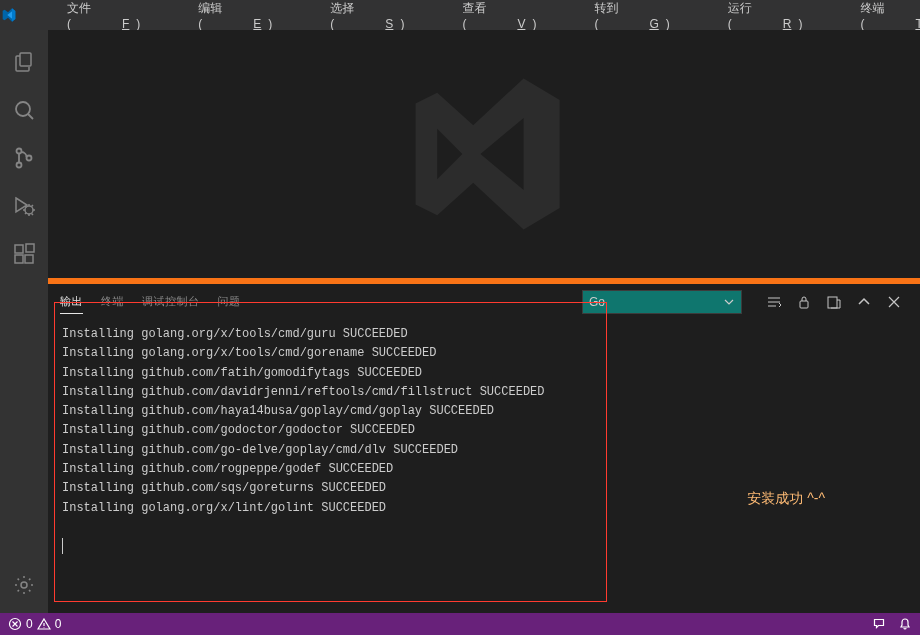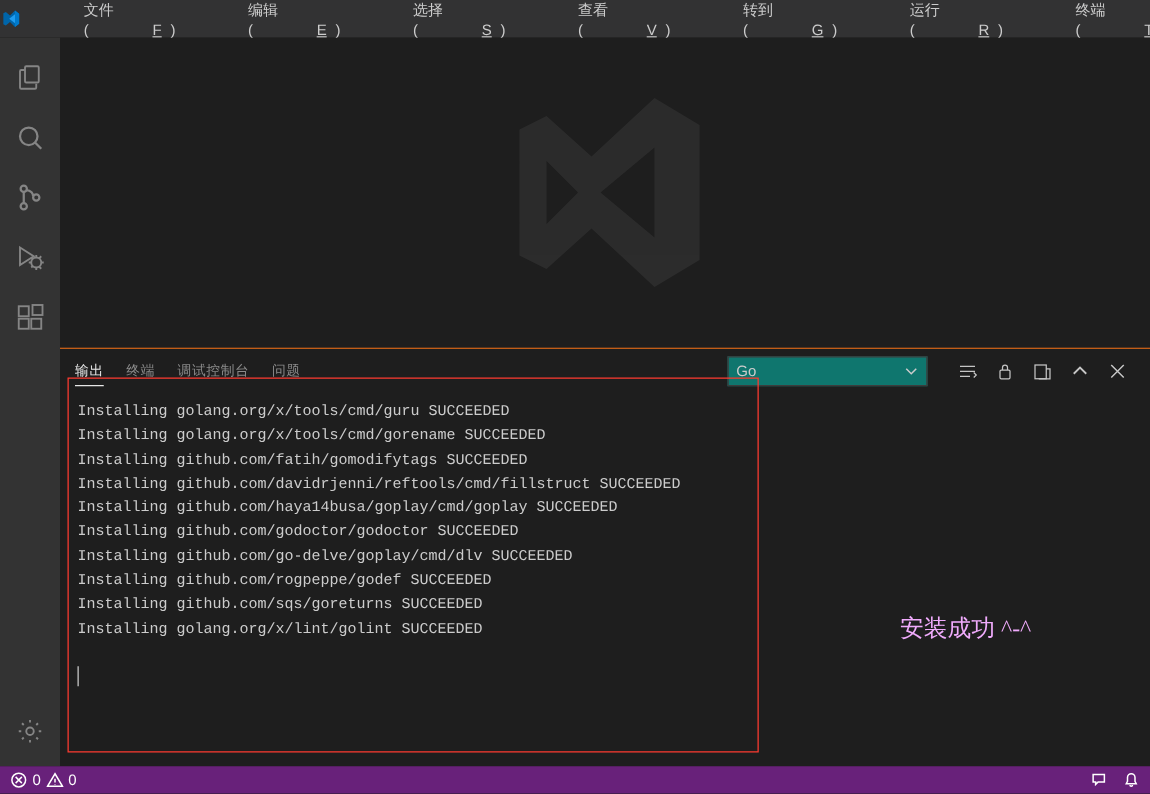--- a/index.html
+++ b/index.html
@@ -45,21 +45,21 @@
       background: #1e1e1e;
       position:relative;
       display:flex; align-items:center; justify-content:center;
     }
     .watermark { opacity:0.06; }
     .watermark svg { width: 180px; height: 180px; }
     
     .panel {
       flex:1; background: #1e1e1e;
       display:flex; flex-direction:column;
-      border-top: 1px solid #f97316;
+      border-top: 6px solid #f97316;
     }
     .panel-tabs {
       height: 35px; display:flex; align-items:center;
       padding: 0 12px;
       gap: 18px;
     }
     .panel-tabs .ptab {
       font-size: 11px; color:#8a8a8a; cursor:pointer;
       padding: 4px 0; letter-spacing: 0.5px;
     }
@@ -94,22 +94,22 @@
     .red-box {
       position:absolute;
       left: 54px; top: 302px;
       width: 553px; height: 300px;
       border: 1px solid #ff3b30;
       pointer-events:none;
     }
     .annotation {
       position:absolute;
       right: 95px; top: 490px;
-      color: #f0abfc; font-size: 19px;
-      font-family: Liberation Serif, serif;
+      color: #fdba74; font-size: 14px;
+      font-family: Liberation Sans, sans-serif;
     }
     .cursor-blink {
       display:inline-block; width:1px; height:16px; background:#cccccc;
       margin-left:0px; vertical-align:middle;
       animation: blink 1s step-start infinite;
     }
     @keyframes blink { 50% { opacity:0; } }
     
     .statusbar {
       height: 22px; background: #68217a;

